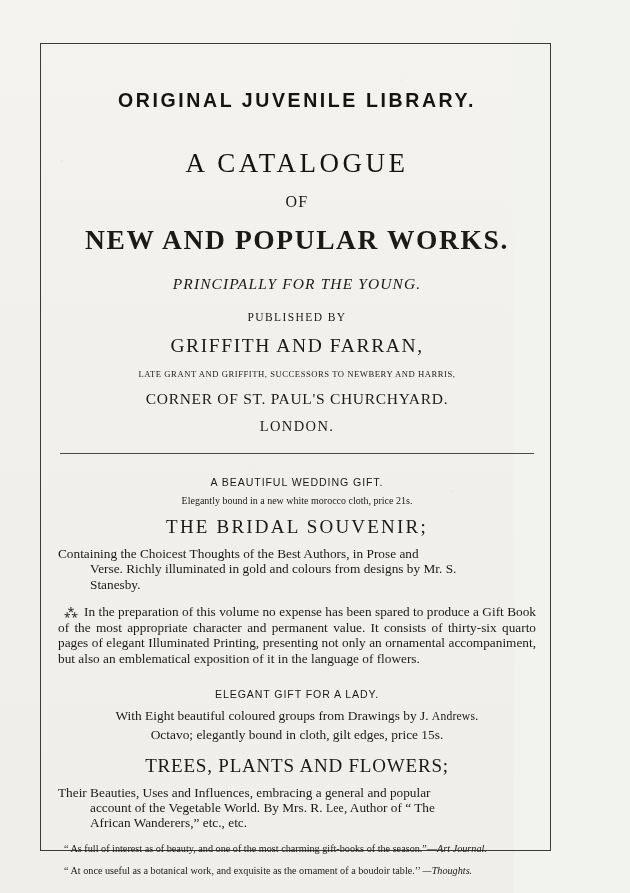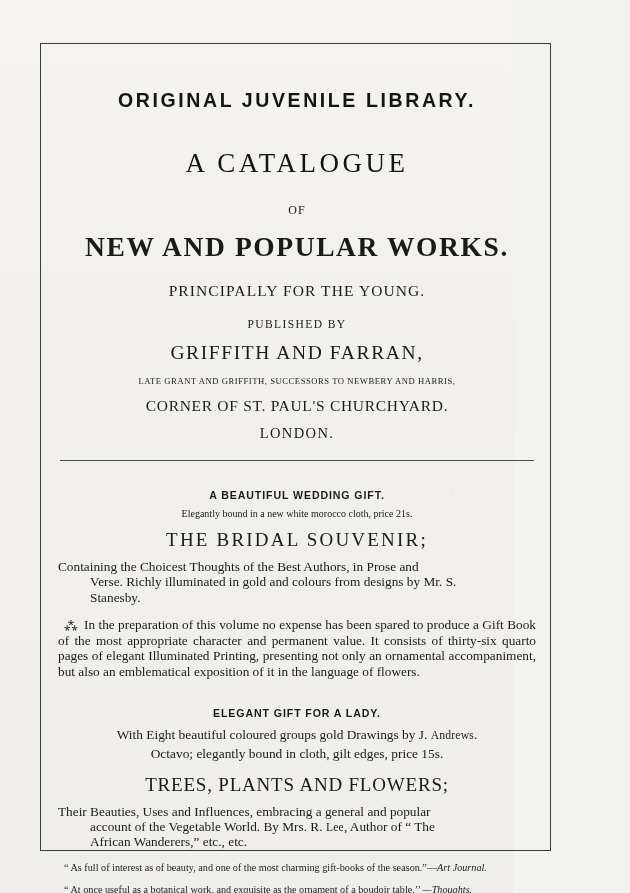--- a/index.html
+++ b/index.html
@@ -57,34 +57,35 @@
     margin-top: 34px;
     color: #141412;
   }
   .catalogue {
     font-size: 27px;
     letter-spacing: 3.5px;
     margin-top: 36px;
     color: #15150f;
   }
   .of {
-    font-size: 12px;
+    font-size: 16px;
     letter-spacing: 1.2px;
-    margin-top: 24px;
+    margin-top: 14px;
   }
   .works {
     font-size: 27.5px;
     font-weight: bold;
     letter-spacing: 1.6px;
     margin-top: 13px;
   }
   .principally {
     font-size: 15.5px;
     letter-spacing: 1.1px;
     margin-top: 19px;
+    font-style: italic;
   }
   .published-by {
     font-size: 11.5px;
     letter-spacing: 1.4px;
     margin-top: 18px;
   }
   .griffith {
     font-size: 19.5px;
     letter-spacing: 1.6px;
     margin-top: 12px;
@@ -106,24 +107,24 @@
   }
   .rule {
     border: none;
     border-top: 1px solid #4a4a46;
     margin: 18px 2px 0 2px;
     height: 0;
   }
 
   .sec-head {
     font-family: "Liberation Sans", sans-serif;
-    font-weight: bold;
+    font-weight: normal;
     font-size: 10.6px;
     letter-spacing: 0.9px;
-    margin-top: 28px;
+    margin-top: 22px;
   }
   .sec-sub {
     font-size: 10px;
     margin-top: 7px;
   }
   .work-title {
     font-size: 19px;
     letter-spacing: 2.2px;
     margin-top: 10px;
   }
@@ -218,21 +219,21 @@
       <span class="ind">Stanesby.</span>
     </div>
 
     <div class="note-par">
       <span class="star">⁂</span><span>In the preparation of this volume no expense has been spared to produce a Gift Book of the most appropriate character and permanent value.  It consists of thirty-six quarto pages of elegant Illuminated Printing, presenting not only an ornamental accompaniment, but also an emblematical exposition of it in the language of flowers.</span>
     </div>
 
     <div class="sec-head t-center">ELEGANT GIFT FOR A LADY.</div>
 
     <div class="lady-par t-center">
-      <span>With Eight beautiful coloured groups gold Drawings by J. </span><span class="smallcaps">Andrews</span><span>.</span>
+      <span>With Eight beautiful coloured groups from Drawings by J. </span><span class="smallcaps">Andrews</span><span>.</span>
       <div class="lady-line2">Octavo; elegantly bound in cloth, gilt edges, price 15s.</div>
     </div>
 
     <div class="work-title-2 t-center">TREES, PLANTS AND FLOWERS;</div>
 
     <div class="body-par">
       <span>Their Beauties, Uses and Influences, embracing a general and popular</span>
       <span class="ind"><span>account of the Vegetable World.   By Mrs. R. </span><span class="smallcaps">Lee</span><span>, Author of “ The</span></span>
       <span class="ind">African Wanderers,” etc., etc.</span>
     </div>

